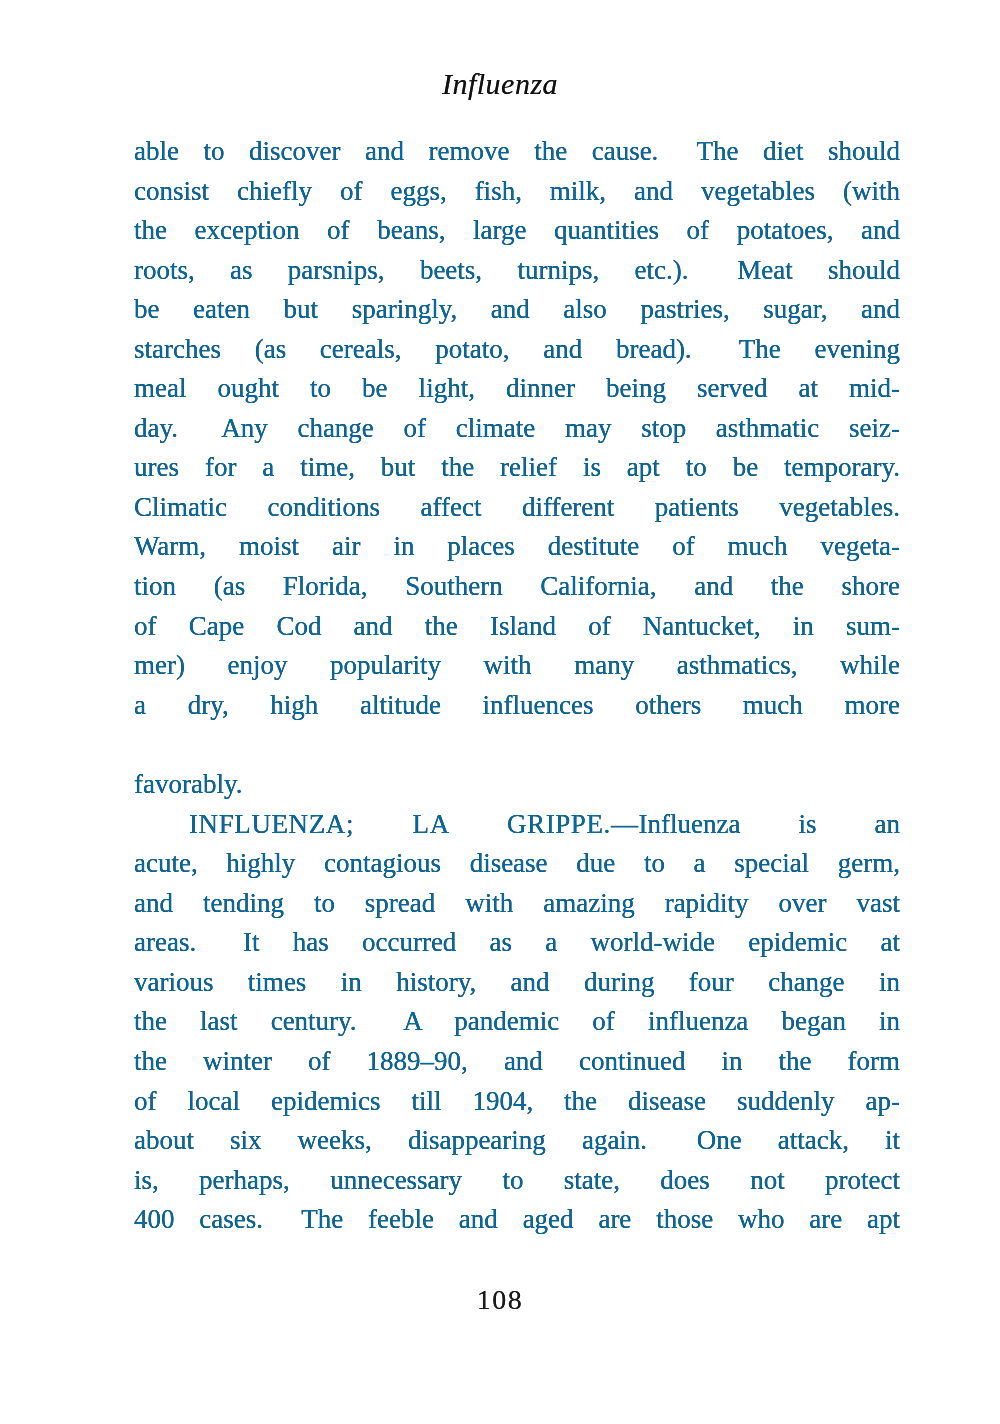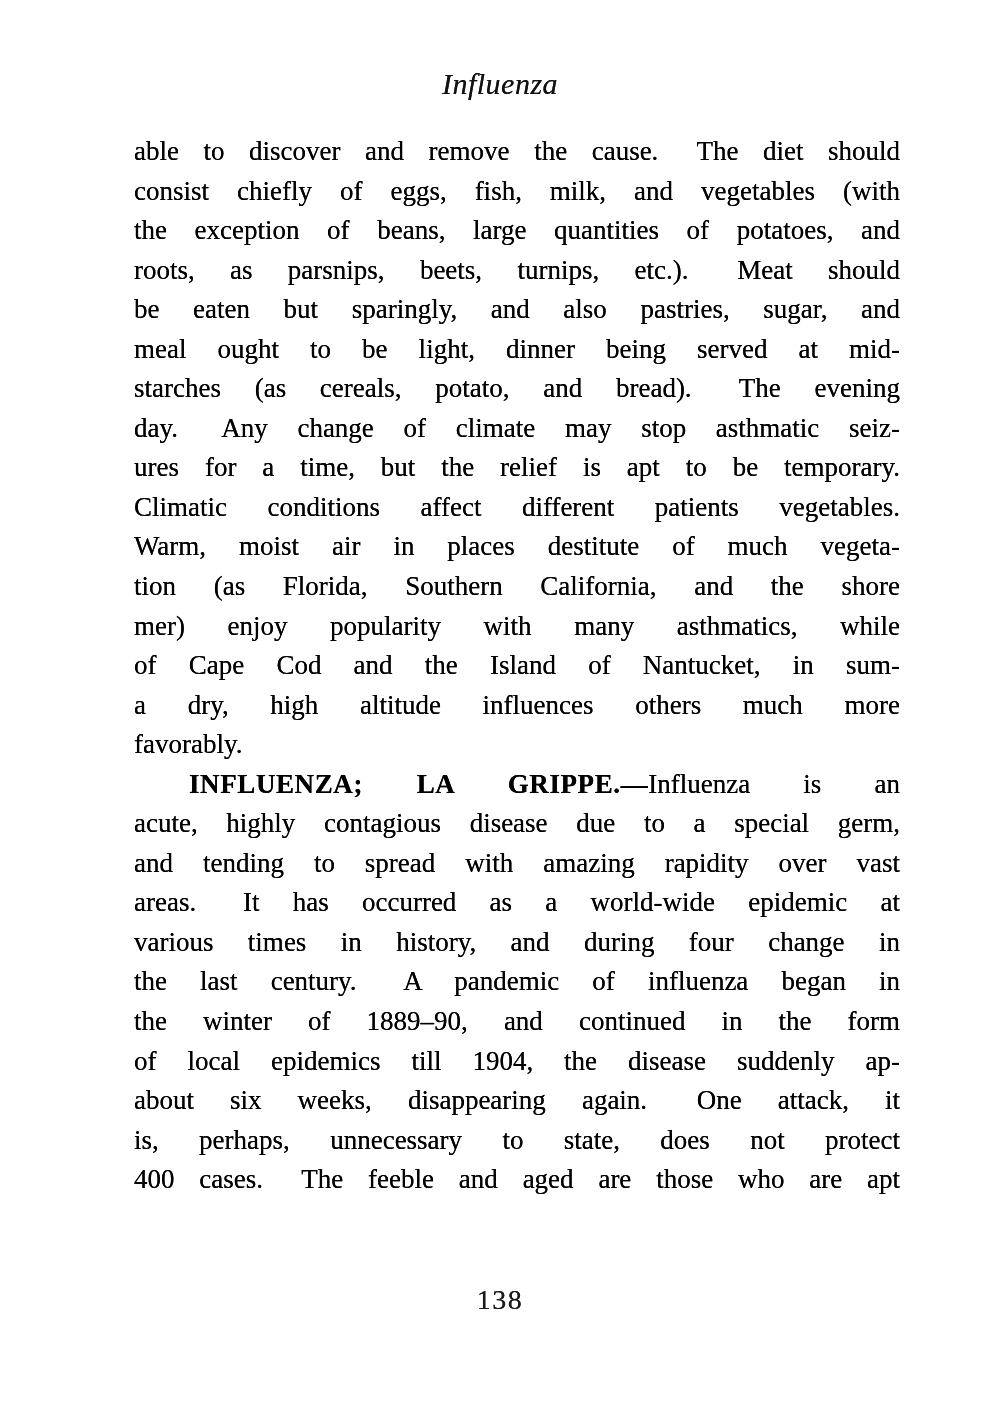--- a/index.html
+++ b/index.html
@@ -24,38 +24,39 @@
     font-size: 30px;
     line-height: 36px;
     letter-spacing: 0.5px;
     color: #121212;
     text-shadow: 0 0 0.5px rgba(0,0,0,0.85);
   }
   .body-text {
     position: absolute;
     left: 134px; top: 132px;
     width: 766px;
-    color: #000000;
+    color: #0369a1;
     text-shadow: 0 0 0.55px rgba(0,0,0,0.9);
   }
   .bl {
     font-size: 27px;
     line-height: 39.55px;
     height: 39.55px;
     text-align: justify;
     text-align-last: justify;
     overflow: hidden;
     white-space: nowrap;
   }
   .bl.last-of-para {
     text-align: right;
     text-align-last: left;
+    margin-top: 40px;
   }
   .bl.indent { padding-left: 55px; width: 711px; }
-  .bold { font-weight: bold; letter-spacing: 0.6px; }
+  .bold { font-weight: normal; letter-spacing: 0.6px; }
   .page-number {
     position: absolute;
     left: 0; top: 1283px; width: 1000px;
     text-align: center;
     font-size: 28px;
     line-height: 34px;
     letter-spacing: 1.5px;
     color: #1a1a1a;
     text-shadow: 0 0 0.5px rgba(0,0,0,0.85);
   }
@@ -66,41 +67,41 @@
 <div class="page">
 
   <div class="running-head">Influenza</div>
 
   <div class="body-text">
     <div class="bl">able to discover and remove the cause.  The diet should</div>
     <div class="bl">consist chiefly of eggs, fish, milk, and vegetables (with</div>
     <div class="bl">the exception of beans, large quantities of potatoes, and</div>
     <div class="bl">roots, as parsnips, beets, turnips, etc.).  Meat should</div>
     <div class="bl">be eaten but sparingly, and also pastries, sugar, and</div>
+    <div class="bl">starches (as cereals, potato, and bread).  The evening</div>
     <div class="bl">meal ought to be light, dinner being served at mid-</div>
-    <div class="bl">starches (as cereals, potato, and bread).  The evening</div>
     <div class="bl">day.  Any change of climate may stop asthmatic seiz-</div>
     <div class="bl">ures for a time, but the relief is apt to be temporary.</div>
     <div class="bl">Climatic conditions affect different patients vegetables.</div>
     <div class="bl">Warm, moist air in places destitute of much vegeta-</div>
     <div class="bl">tion (as Florida, Southern California, and the shore</div>
+    <div class="bl">of Cape Cod and the Island of Nantucket, in sum-</div>
     <div class="bl">mer) enjoy popularity with many asthmatics, while</div>
-    <div class="bl">of Cape Cod and the Island of Nantucket, in sum-</div>
     <div class="bl">a dry, high altitude influences others much more</div>
     <div class="bl last-of-para">favorably.</div>
 
     <div class="bl indent"><span class="bold">INFLUENZA; LA GRIPPE.—</span><span>Influenza is an</span></div>
 
     <div class="bl">acute, highly contagious disease due to a special germ,</div>
     <div class="bl">and tending to spread with amazing rapidity over vast</div>
     <div class="bl">areas.  It has occurred as a world-wide epidemic at</div>
     <div class="bl">various times in history, and during four change in</div>
     <div class="bl">the last century.  A pandemic of influenza began in</div>
     <div class="bl">the winter of 1889–90, and continued in the form</div>
     <div class="bl">of local epidemics till 1904, the disease suddenly ap-</div>
     <div class="bl">about six weeks, disappearing again.  One attack, it</div>
     <div class="bl">is, perhaps, unnecessary to state, does not protect</div>
     <div class="bl">400 cases.  The feeble and aged are those who are apt</div>
   </div>
 
-  <div class="page-number">138</div>
+  <div class="page-number">108</div>
 
 </div>
 
 </body></html>

